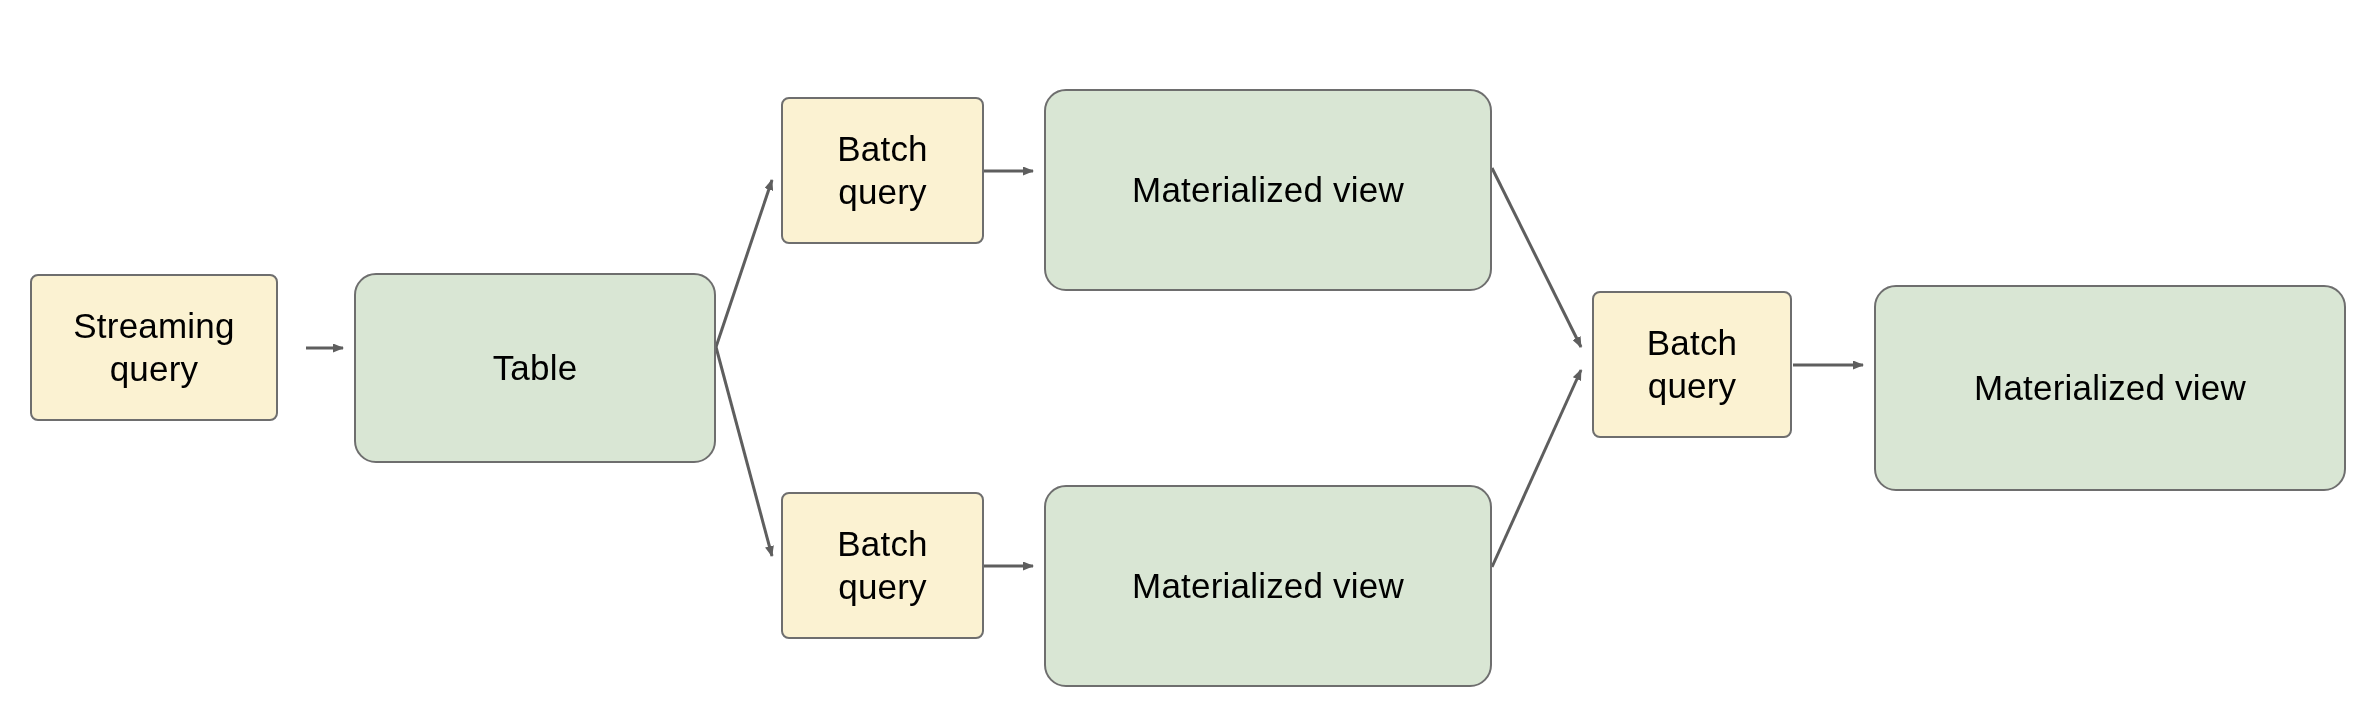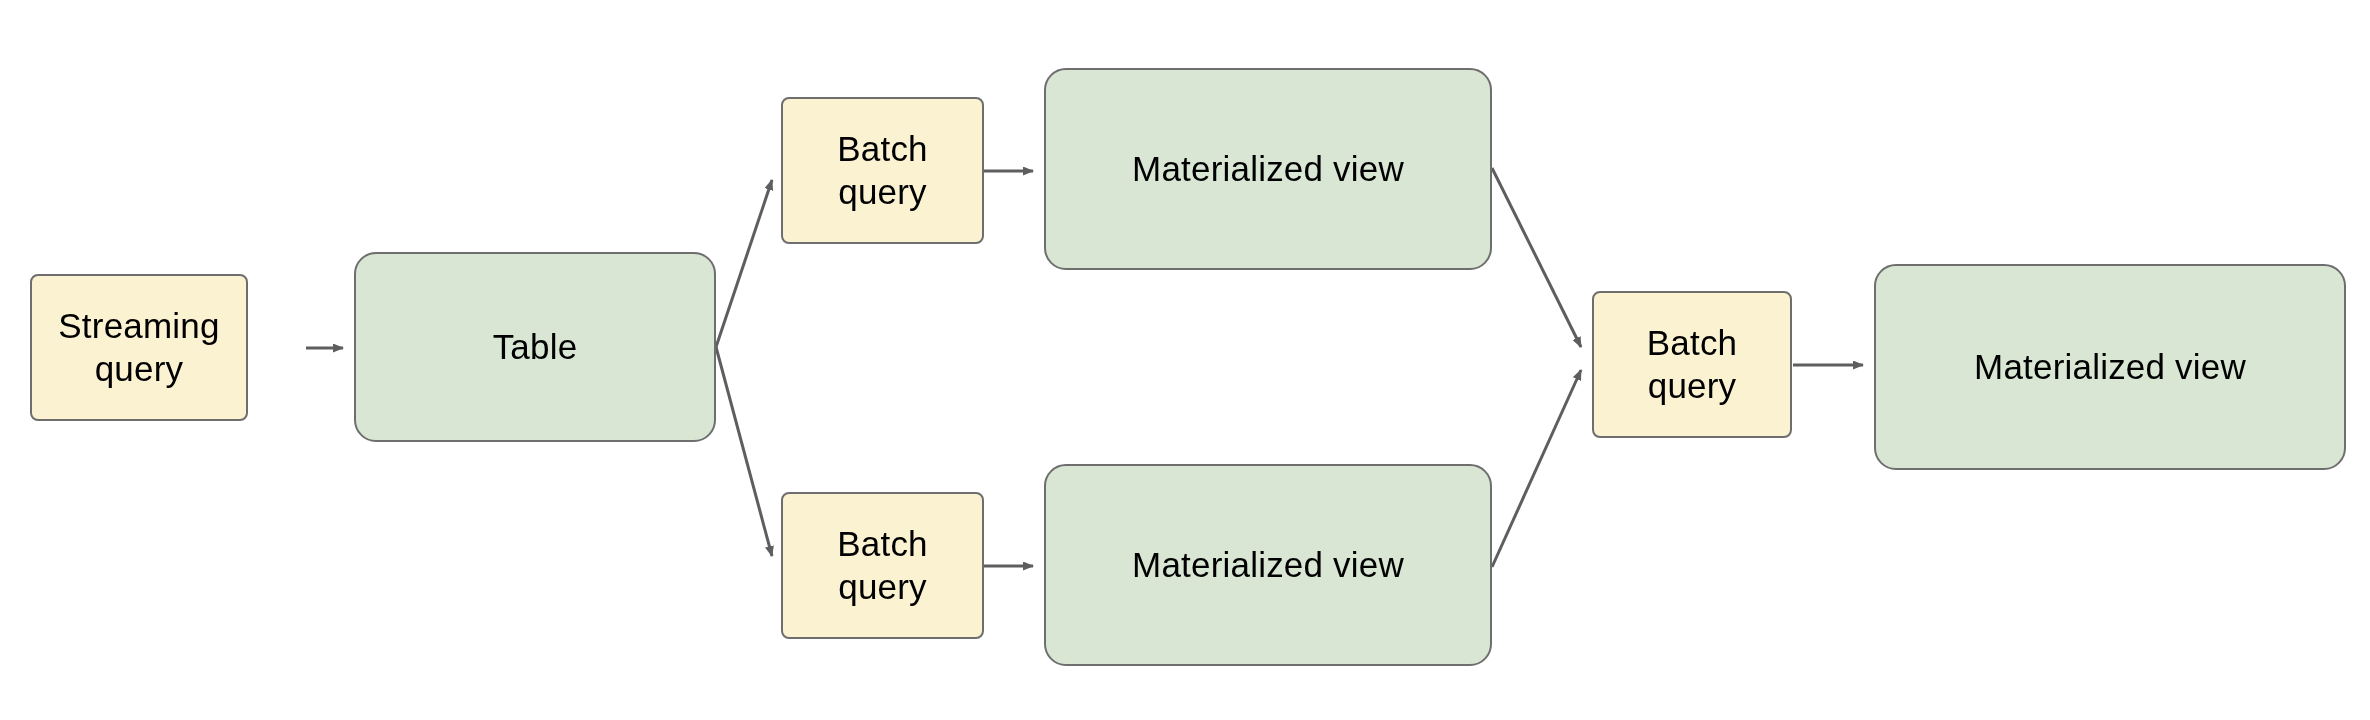--- a/index.html
+++ b/index.html
@@ -42,20 +42,21 @@
   }
   .node.query {
     background: #fbf2d2;
     border: 2px solid #6e6e6e;
     border-radius: 8px;
   }
   .node.store {
     background: #d9e6d4;
     border: 2px solid #6e6e6e;
     border-radius: 22px;
+    margin-top: 21px;
   }
 </style>
 </head>
 <body>
 
 <div id="canvas">
 
   <svg id="edges" viewBox="0 0 2370 720" width="2370" height="720" xmlns="http://www.w3.org/2000/svg">
     <defs>
       <marker id="arrowhead" markerWidth="11" markerHeight="9" refX="10" refY="4.5" orient="auto" markerUnits="userSpaceOnUse">
@@ -68,21 +69,21 @@
       <path d="M 716 347 L 772 180"></path>
       <path d="M 716 347 L 772 556"></path>
       <path d="M 984 171 L 1033 171"></path>
       <path d="M 984 566 L 1033 566"></path>
       <path d="M 1492 168 L 1581 347"></path>
       <path d="M 1492 567 L 1581 370"></path>
       <path d="M 1793 365 L 1863 365"></path>
     </g>
   </svg>
 
-  <div class="node query" style="left:30px; top:274px; width:218px; height:147px;">
+  <div class="node query" style="left:30px; top:274px; width:248px; height:147px;">
     <span>Streaming
 query</span>
   </div>
 
   <div class="node store" style="left:354px; top:252px; width:362px; height:190px;text-align:right;">
     <span>Table</span>
   </div>
 
   <div class="node query" style="left:781px; top:97px; width:203px; height:147px;">
     <span>Batch

